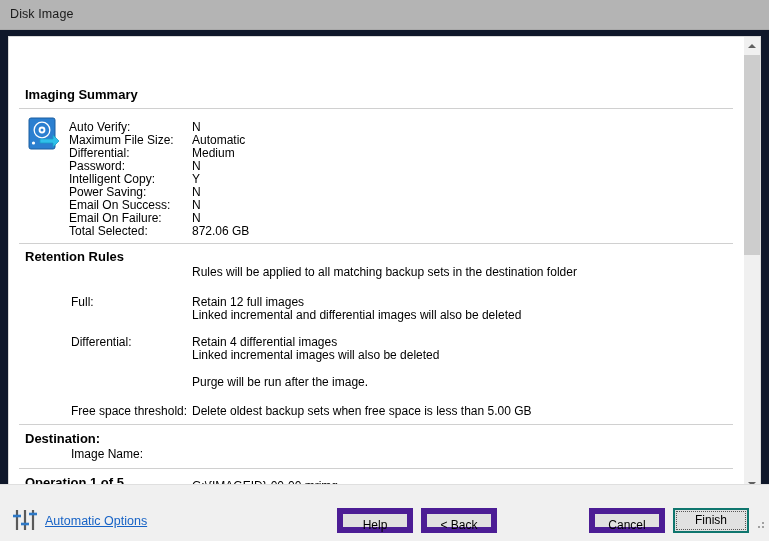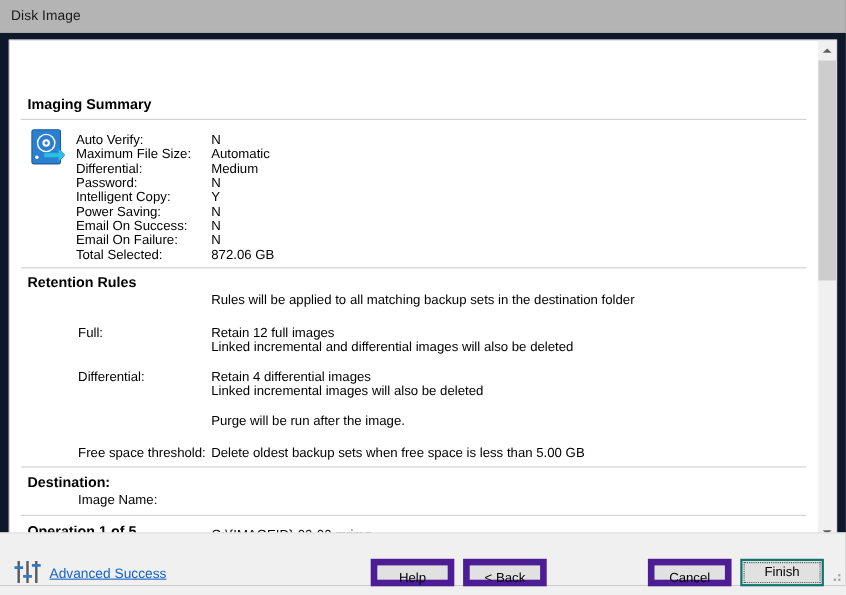--- a/index.html
+++ b/index.html
@@ -309,21 +309,21 @@
   <div class="footer"></div>
 
   <svg class="adv-icon" viewBox="0 0 26 24">
     <line x1="4" y1="2" x2="4" y2="22" stroke="#5a5a5a" stroke-width="2.2"></line>
     <line x1="12" y1="2" x2="12" y2="22" stroke="#5a5a5a" stroke-width="2.2"></line>
     <line x1="20" y1="2" x2="20" y2="22" stroke="#5a5a5a" stroke-width="2.2"></line>
     <line x1="0" y1="8" x2="8" y2="8" stroke="#2e79c7" stroke-width="2.6"></line>
     <line x1="8" y1="16" x2="16" y2="16" stroke="#2e79c7" stroke-width="2.6"></line>
     <line x1="16" y1="6" x2="24" y2="6" stroke="#2e79c7" stroke-width="2.6"></line>
   </svg>
-  <div class="adv-link">Advanced Success</div>
+  <div class="adv-link">Automatic Options</div>
 
   <div class="btn" style="left:337px; width:76px;">Help</div>
   <div class="btn" style="left:421px; width:76px;">&lt; Back</div>
   <div class="btn" style="left:589px; width:76px;">Cancel</div>
   <div class="btn default" style="left:673px; width:76px;">
     <span>Finish</span>
     <span class="focus-ring"></span>
   </div>
 
   <div class="grip">

